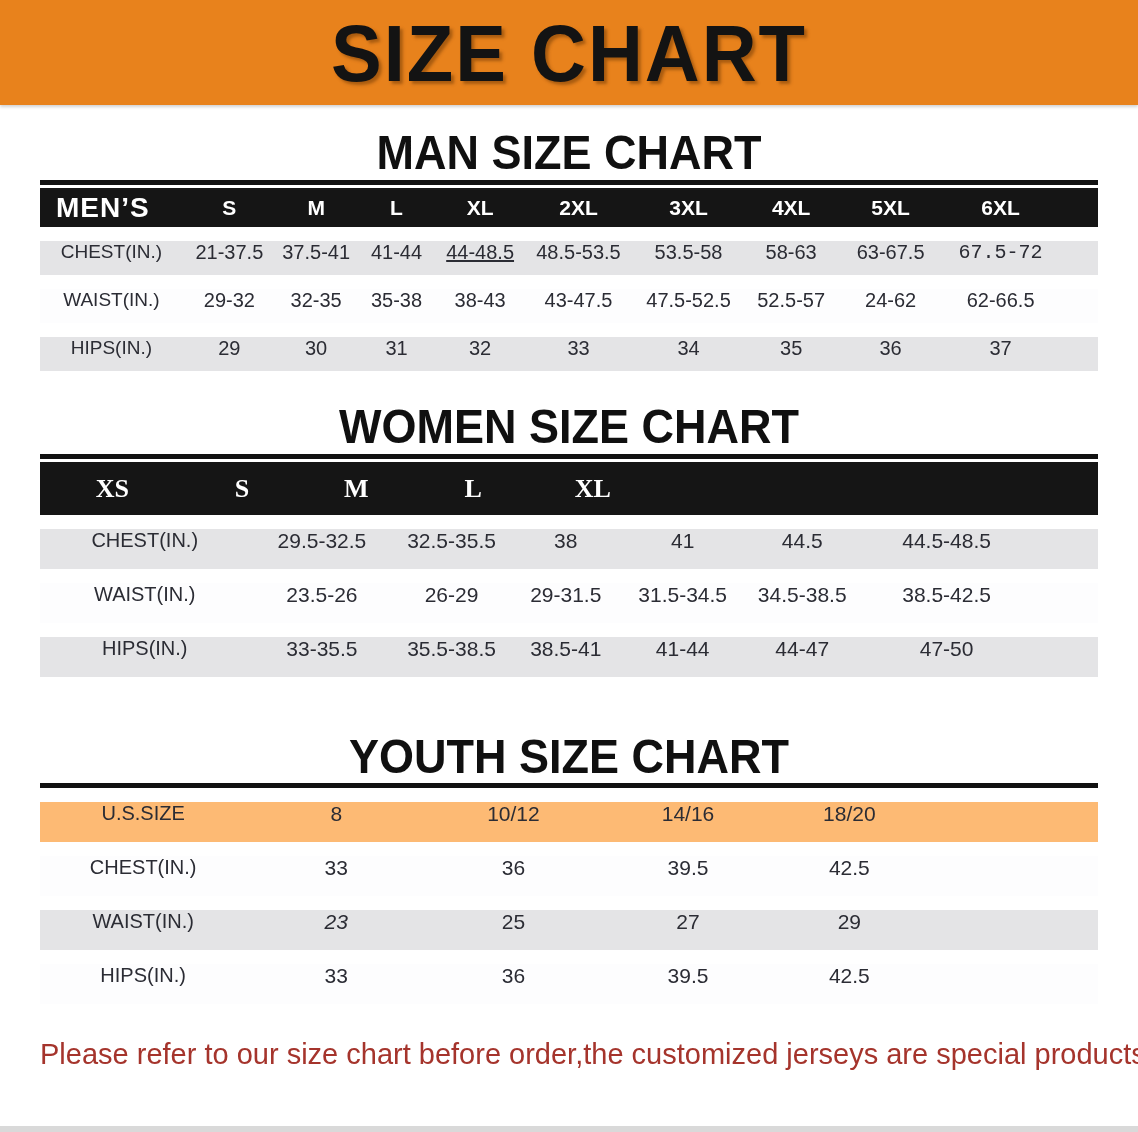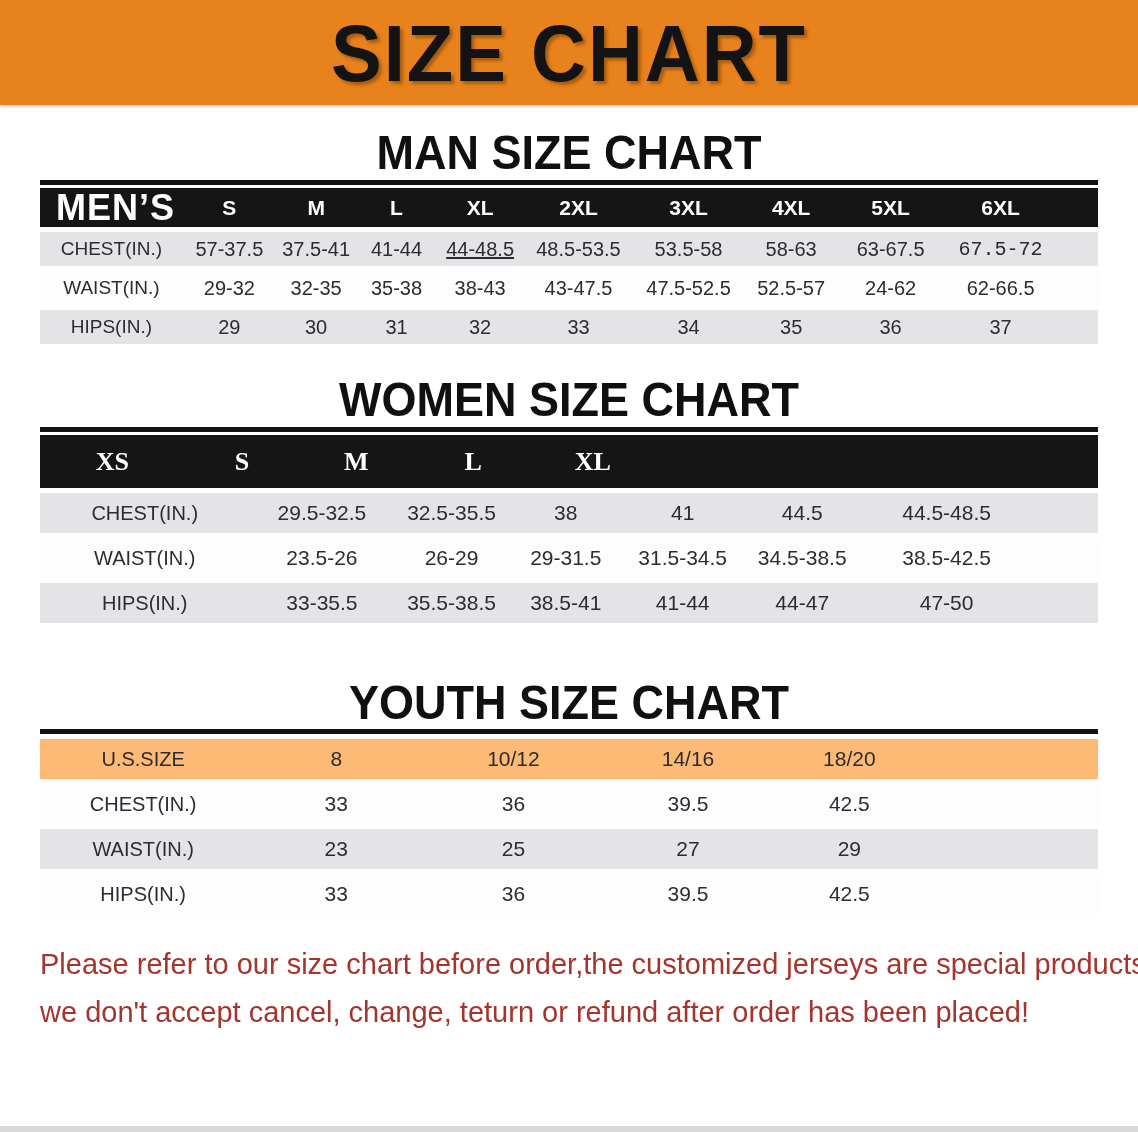--- a/index.html
+++ b/index.html
@@ -25,29 +25,29 @@
   }
   .heading-man{padding-top:21px;height:54px;line-height:54px;}
   .heading-women{padding-top:29px;height:54px;line-height:54px;}
   .heading-youth{padding-top:52px;height:54px;line-height:54px;}
   
   .size-table{width:1058px;margin-left:40px;}
   .tbl-topline{height:5px;background:#111111;margin-bottom:3px;}
   .tbl-header{
     display:flex;align-items:center;background:#151515;color:#ffffff;
   }
-  .tbl-row{display:flex;align-items:center;color:#2b2c34;margin-top:5px;}
+  .tbl-row{display:flex;color:#2b2c34;margin-top:14px;}
   .row-bg-gray{background:#e4e4e6;}
   .row-bg-white{background:#fdfdfe;}
   .cell{box-sizing:border-box;text-align:center;white-space:nowrap;overflow:visible;}
   .cell-label{text-align:center;}
   .hdr-label{text-align:left;padding-left:16px;font-weight:800;}
   
   .tbl-m .tbl-header{height:39px;}
-  .tbl-m .hdr-label{font-size:36px;letter-spacing:1px;}
+  .tbl-m .hdr-label{font-size:28px;letter-spacing:1px;}
   .tbl-m .hdr-size{font-size:21px;font-weight:700;}
   .tbl-m .tbl-row{height:34px;font-size:20px;}
   .tbl-m .cell-label{font-size:19px;}
   
   .tbl-w .tbl-header{height:53px;}
   .tbl-w .hdr-label{font-size:30px;letter-spacing:1px;}
   .tbl-w .hdr-size{font-size:26px;font-weight:700;font-family:Liberation Serif, serif;}
   .tbl-w .tbl-row{height:40px;font-size:21px;}
   .tbl-w .cell-label{font-size:20px;}
   
@@ -86,21 +86,21 @@
         <div class="cell hdr-size" style="width: 8.2%;">XL</div>
         <div class="cell hdr-size" style="width: 10.4%;">2XL</div>
         <div class="cell hdr-size" style="width: 10.4%;">3XL</div>
         <div class="cell hdr-size" style="width: 9%;">4XL</div>
         <div class="cell hdr-size" style="width: 9.8%;">5XL</div>
         <div class="cell hdr-size" style="width: 11%;">6XL</div>
         <div class="cell hdr-size" style="width: 3.7%;"></div>
       </div>
       <div class="tbl-row row-bg-gray" style="background: rgb(228, 228, 230);">
         <div class="cell cell-label" style="width: 13.5%;">CHEST(IN.)</div>
-        <div class="cell " style="width: 8.8%;">57-37.5</div>
+        <div class="cell " style="width: 8.8%;">21-37.5</div>
         <div class="cell " style="width: 7.6%;">37.5-41</div>
         <div class="cell " style="width: 7.6%;">41-44</div>
         <div class="cell " style="width: 8.2%; text-decoration: underline;">44-48.5</div>
         <div class="cell " style="width: 10.4%;">48.5-53.5</div>
         <div class="cell " style="width: 10.4%;">53.5-58</div>
         <div class="cell " style="width: 9%;">58-63</div>
         <div class="cell " style="width: 9.8%;">63-67.5</div>
         <div class="cell " style="width: 11%; font-family: Liberation Mono, monospace;">67.5-72</div>
         <div class="cell " style="width: 3.7%;"></div>
       </div>
@@ -193,35 +193,34 @@
       <div class="tbl-row row-bg-white" style="background: rgb(253, 253, 254);">
         <div class="cell cell-label" style="width: 19.5%;">CHEST(IN.)</div>
         <div class="cell " style="width: 17%;">33</div>
         <div class="cell " style="width: 16.5%;">36</div>
         <div class="cell " style="width: 16.5%;">39.5</div>
         <div class="cell " style="width: 14%;">42.5</div>
         <div class="cell " style="width: 16.5%;"></div>
       </div>
       <div class="tbl-row row-bg-gray" style="background: rgb(228, 228, 230);">
         <div class="cell cell-label" style="width: 19.5%;">WAIST(IN.)</div>
-        <div class="cell " style="width: 17%;">23</div>
+        <div class="cell " style="width: 17%; font-style: italic;">23</div>
         <div class="cell " style="width: 16.5%;">25</div>
         <div class="cell " style="width: 16.5%;">27</div>
         <div class="cell " style="width: 14%;">29</div>
         <div class="cell " style="width: 16.5%;"></div>
       </div>
       <div class="tbl-row row-bg-white" style="background: rgb(253, 253, 254);">
         <div class="cell cell-label" style="width: 19.5%;">HIPS(IN.)</div>
         <div class="cell " style="width: 17%;">33</div>
         <div class="cell " style="width: 16.5%;">36</div>
         <div class="cell " style="width: 16.5%;">39.5</div>
         <div class="cell " style="width: 14%;">42.5</div>
         <div class="cell " style="width: 16.5%;"></div>
       </div>
     </div>
 </div>
 
 <div class="disclaimer" style="color: rgb(165, 52, 44);">
   <div>Please refer to our size chart before order,the customized jerseys are special products,</div>
-  <div>we don't accept cancel, change, teturn or refund after order has been placed!</div>
 </div>
 
 <div class="bottom-strip"></div>
 
 </body></html>

